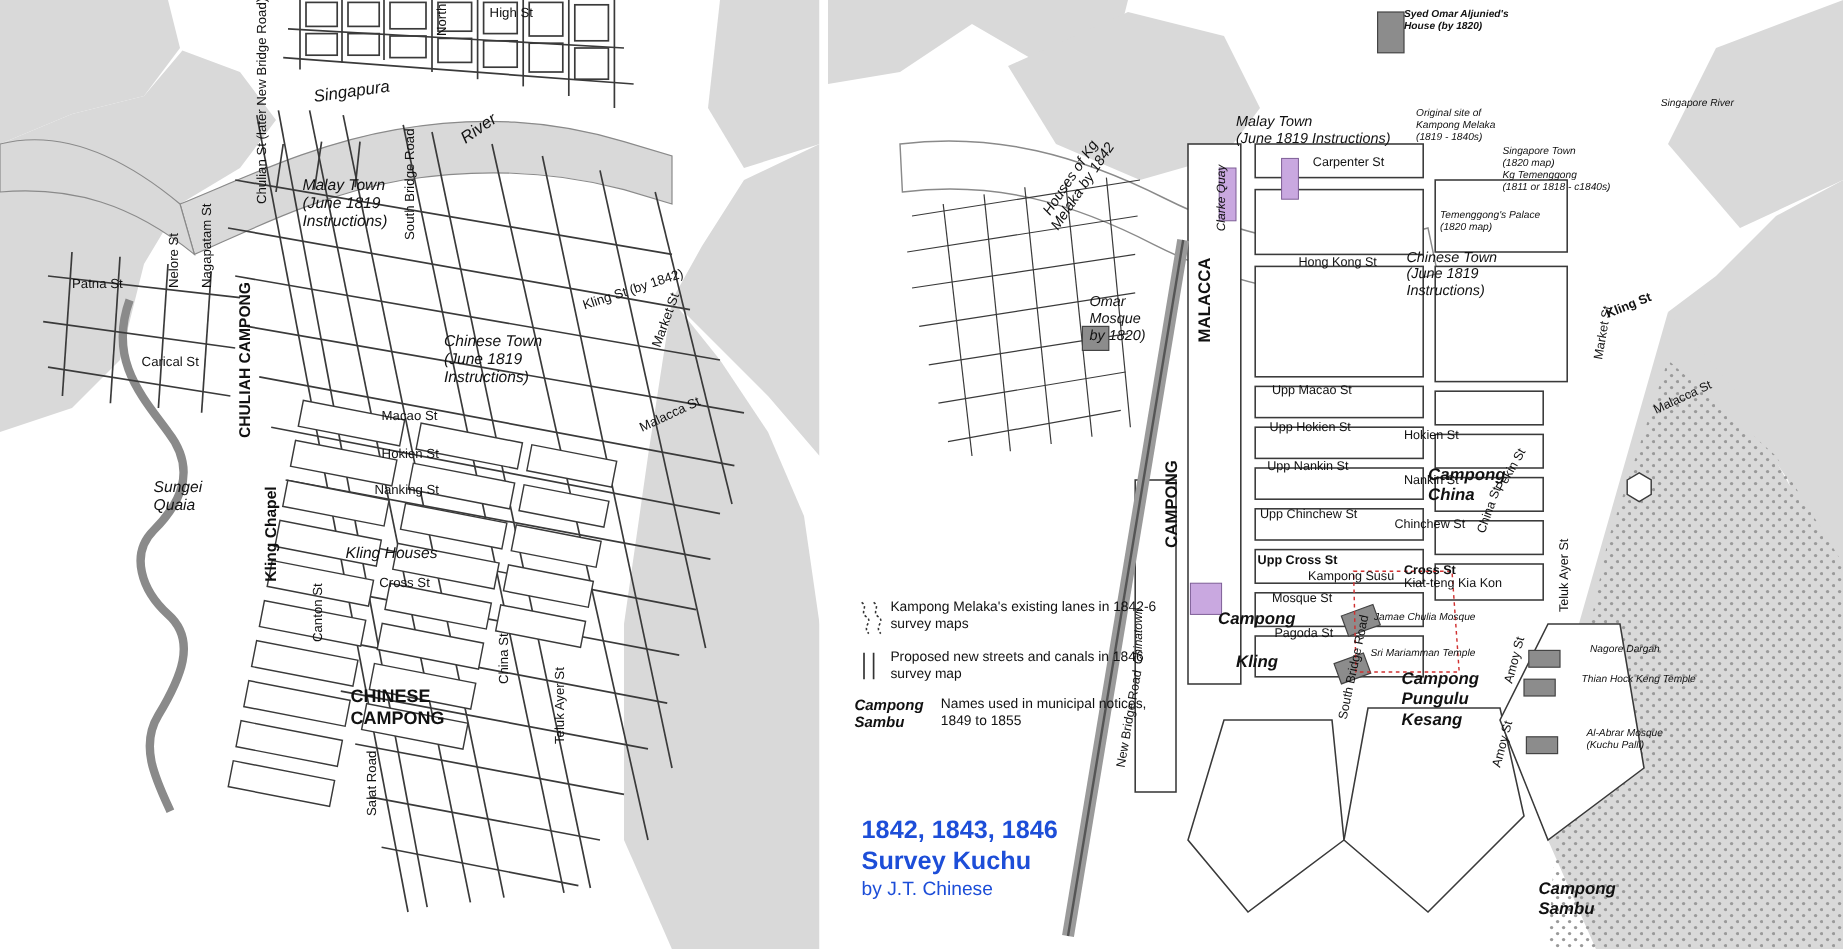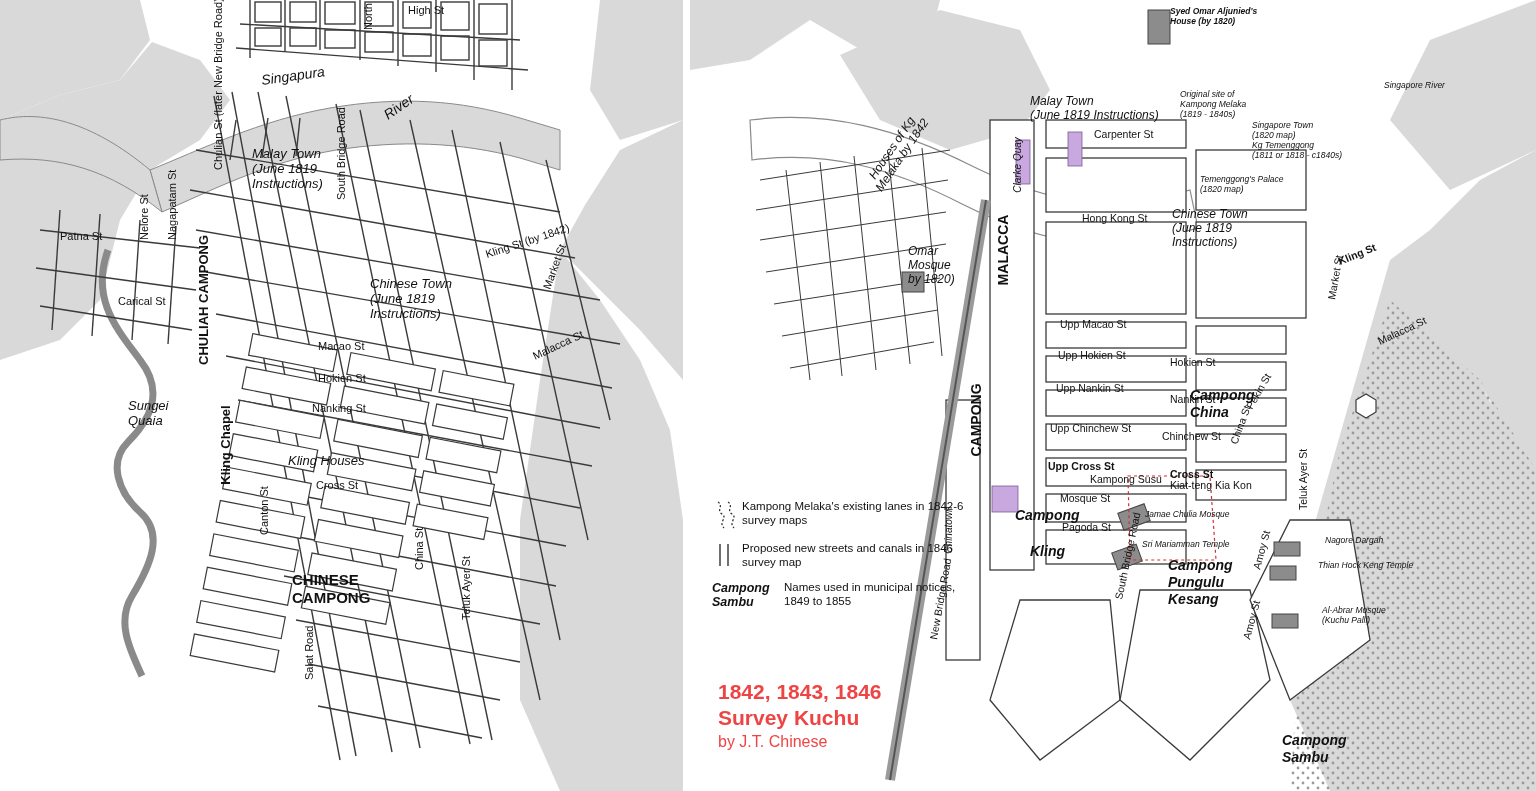--- a/index.html
+++ b/index.html
@@ -13,21 +13,21 @@
   #root { position: relative; width: 1536px; height: 791px; background:#fff; }
 
   .panel { position: absolute; top: 0; height: 791px; overflow: hidden; background: #fff; }
   #panel-left  { left: 0;   width: 683px; }
   #panel-right { left: 690px; width: 846px; }
 
   .divider { position:absolute; left:683px; top:0; width:7px; height:791px; background:#ffffff; }
 
   svg { display:block; }
 
-  .title-block { position:absolute; font-family:"Liberation Sans", sans-serif; color:#ef4444; }
+  .title-block { position:absolute; font-family:"Liberation Sans", sans-serif; color:#1d4ed8; }
   .title-main { font-size: 21px; font-weight: bold; line-height: 26px; }
   .title-sub  { font-size: 16px; line-height: 22px; }
 
   #left-title  { left: 28px; bottom: 38px; }
   #right-title { left: 28px; bottom: 38px; }
 
   .legend { position:absolute; left: 22px; bottom: 170px; width: 260px; }
   .legend-row { display:flex; align-items:flex-start; margin-bottom:12px; }
   .legend-mark { width: 30px; flex: 0 0 30px; }
   .legend-text { font-size: 11.5px; color:#111; line-height: 13.5px; }

